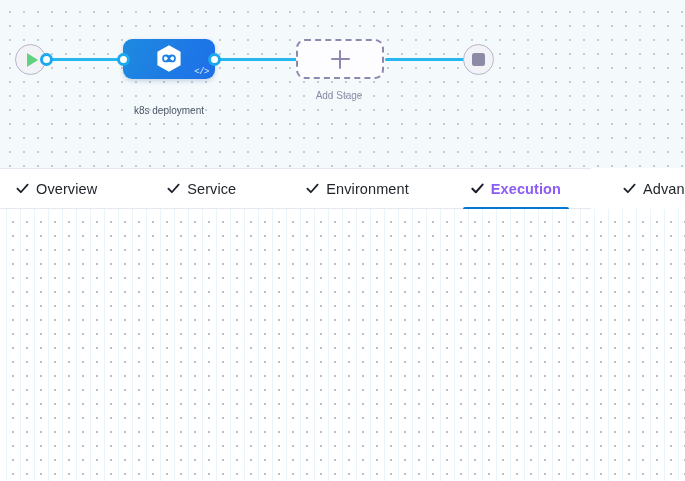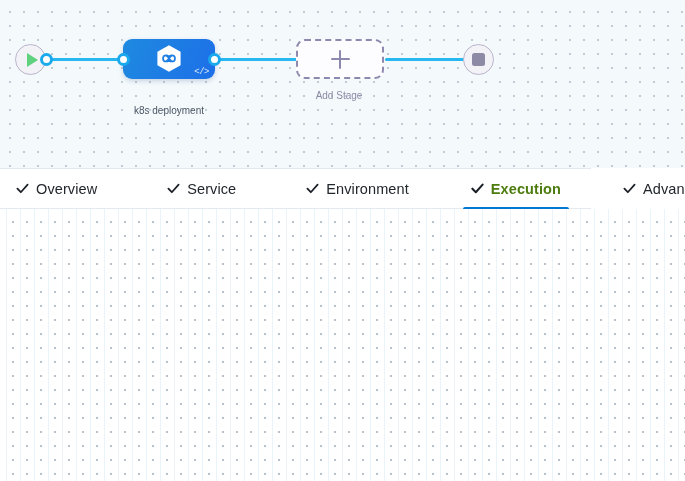--- a/index.html
+++ b/index.html
@@ -57,21 +57,21 @@
   .tab .tick {
     width: 13px; height: 13px;
     flex: 0 0 13px;
     display: block;
   }
   .tab .tlabel {
     font-size: 14.5px;
     color: #22272d;
     letter-spacing: .1px;
   }
-  .tab.active .tlabel { font-weight: bold; color: #4d7c0f; }
+  .tab.active .tlabel { font-weight: bold; color: #8b5cf6; }
   .tab.active::after {
     content: "";
     position: absolute;
     left: 8px; right: 8px; bottom: -1px;
     height: 3px;
     background: #0278d5;
     border-radius: 2px 2px 0 0;
   }
 
   

